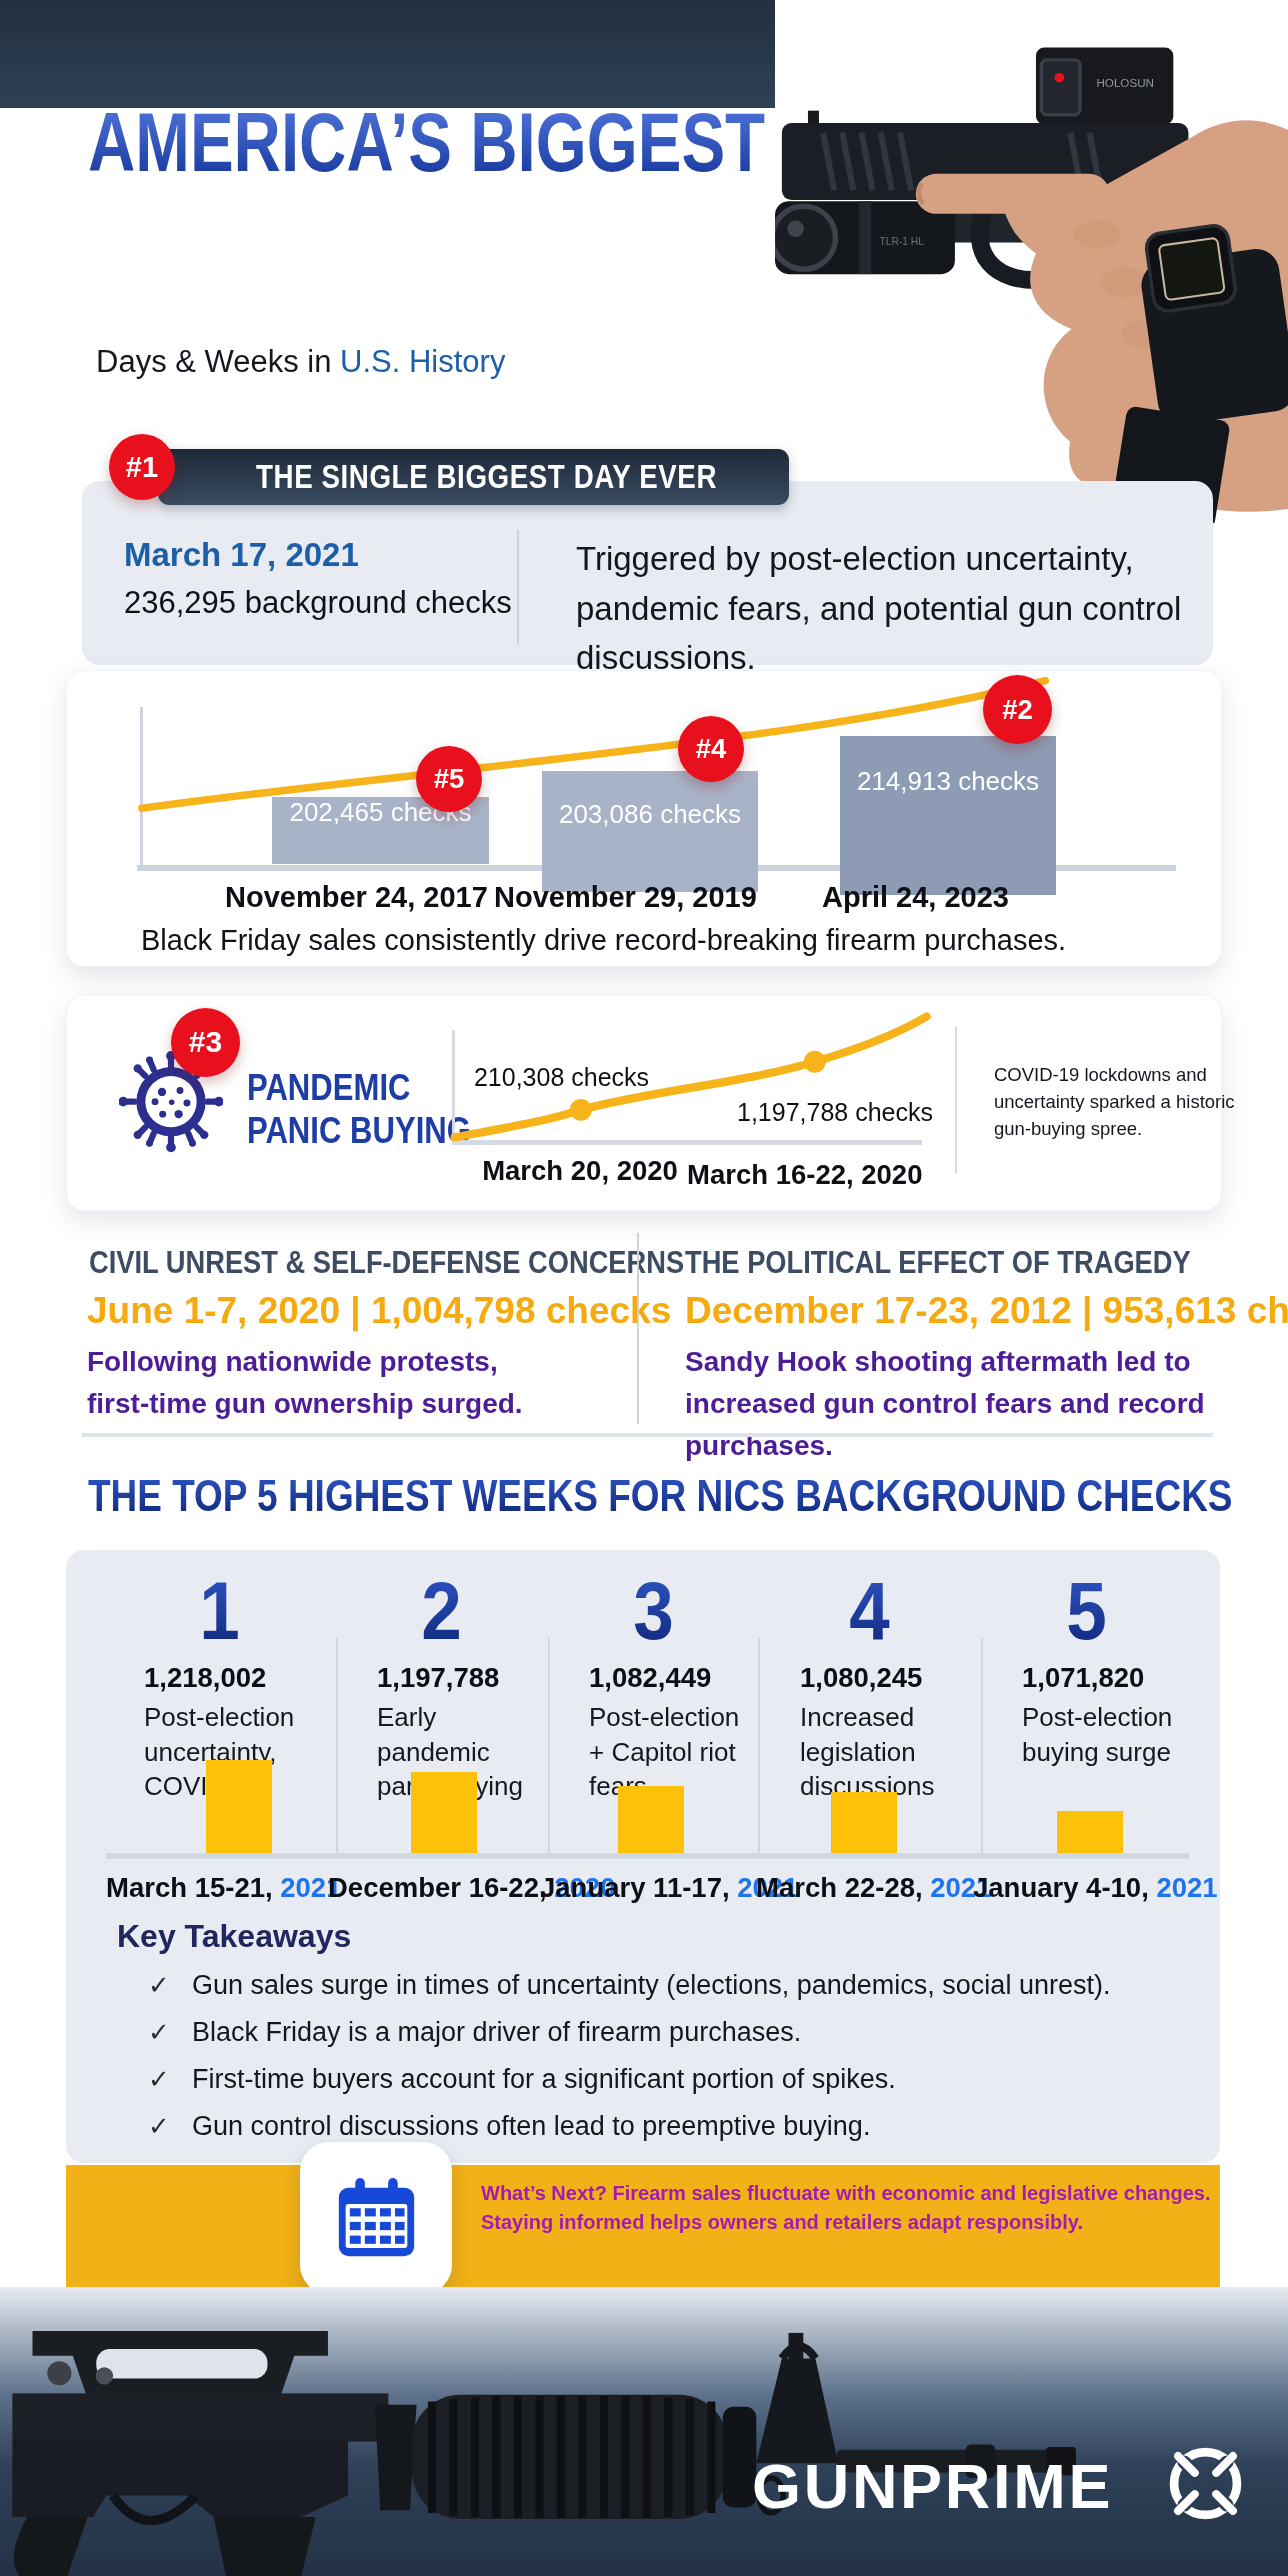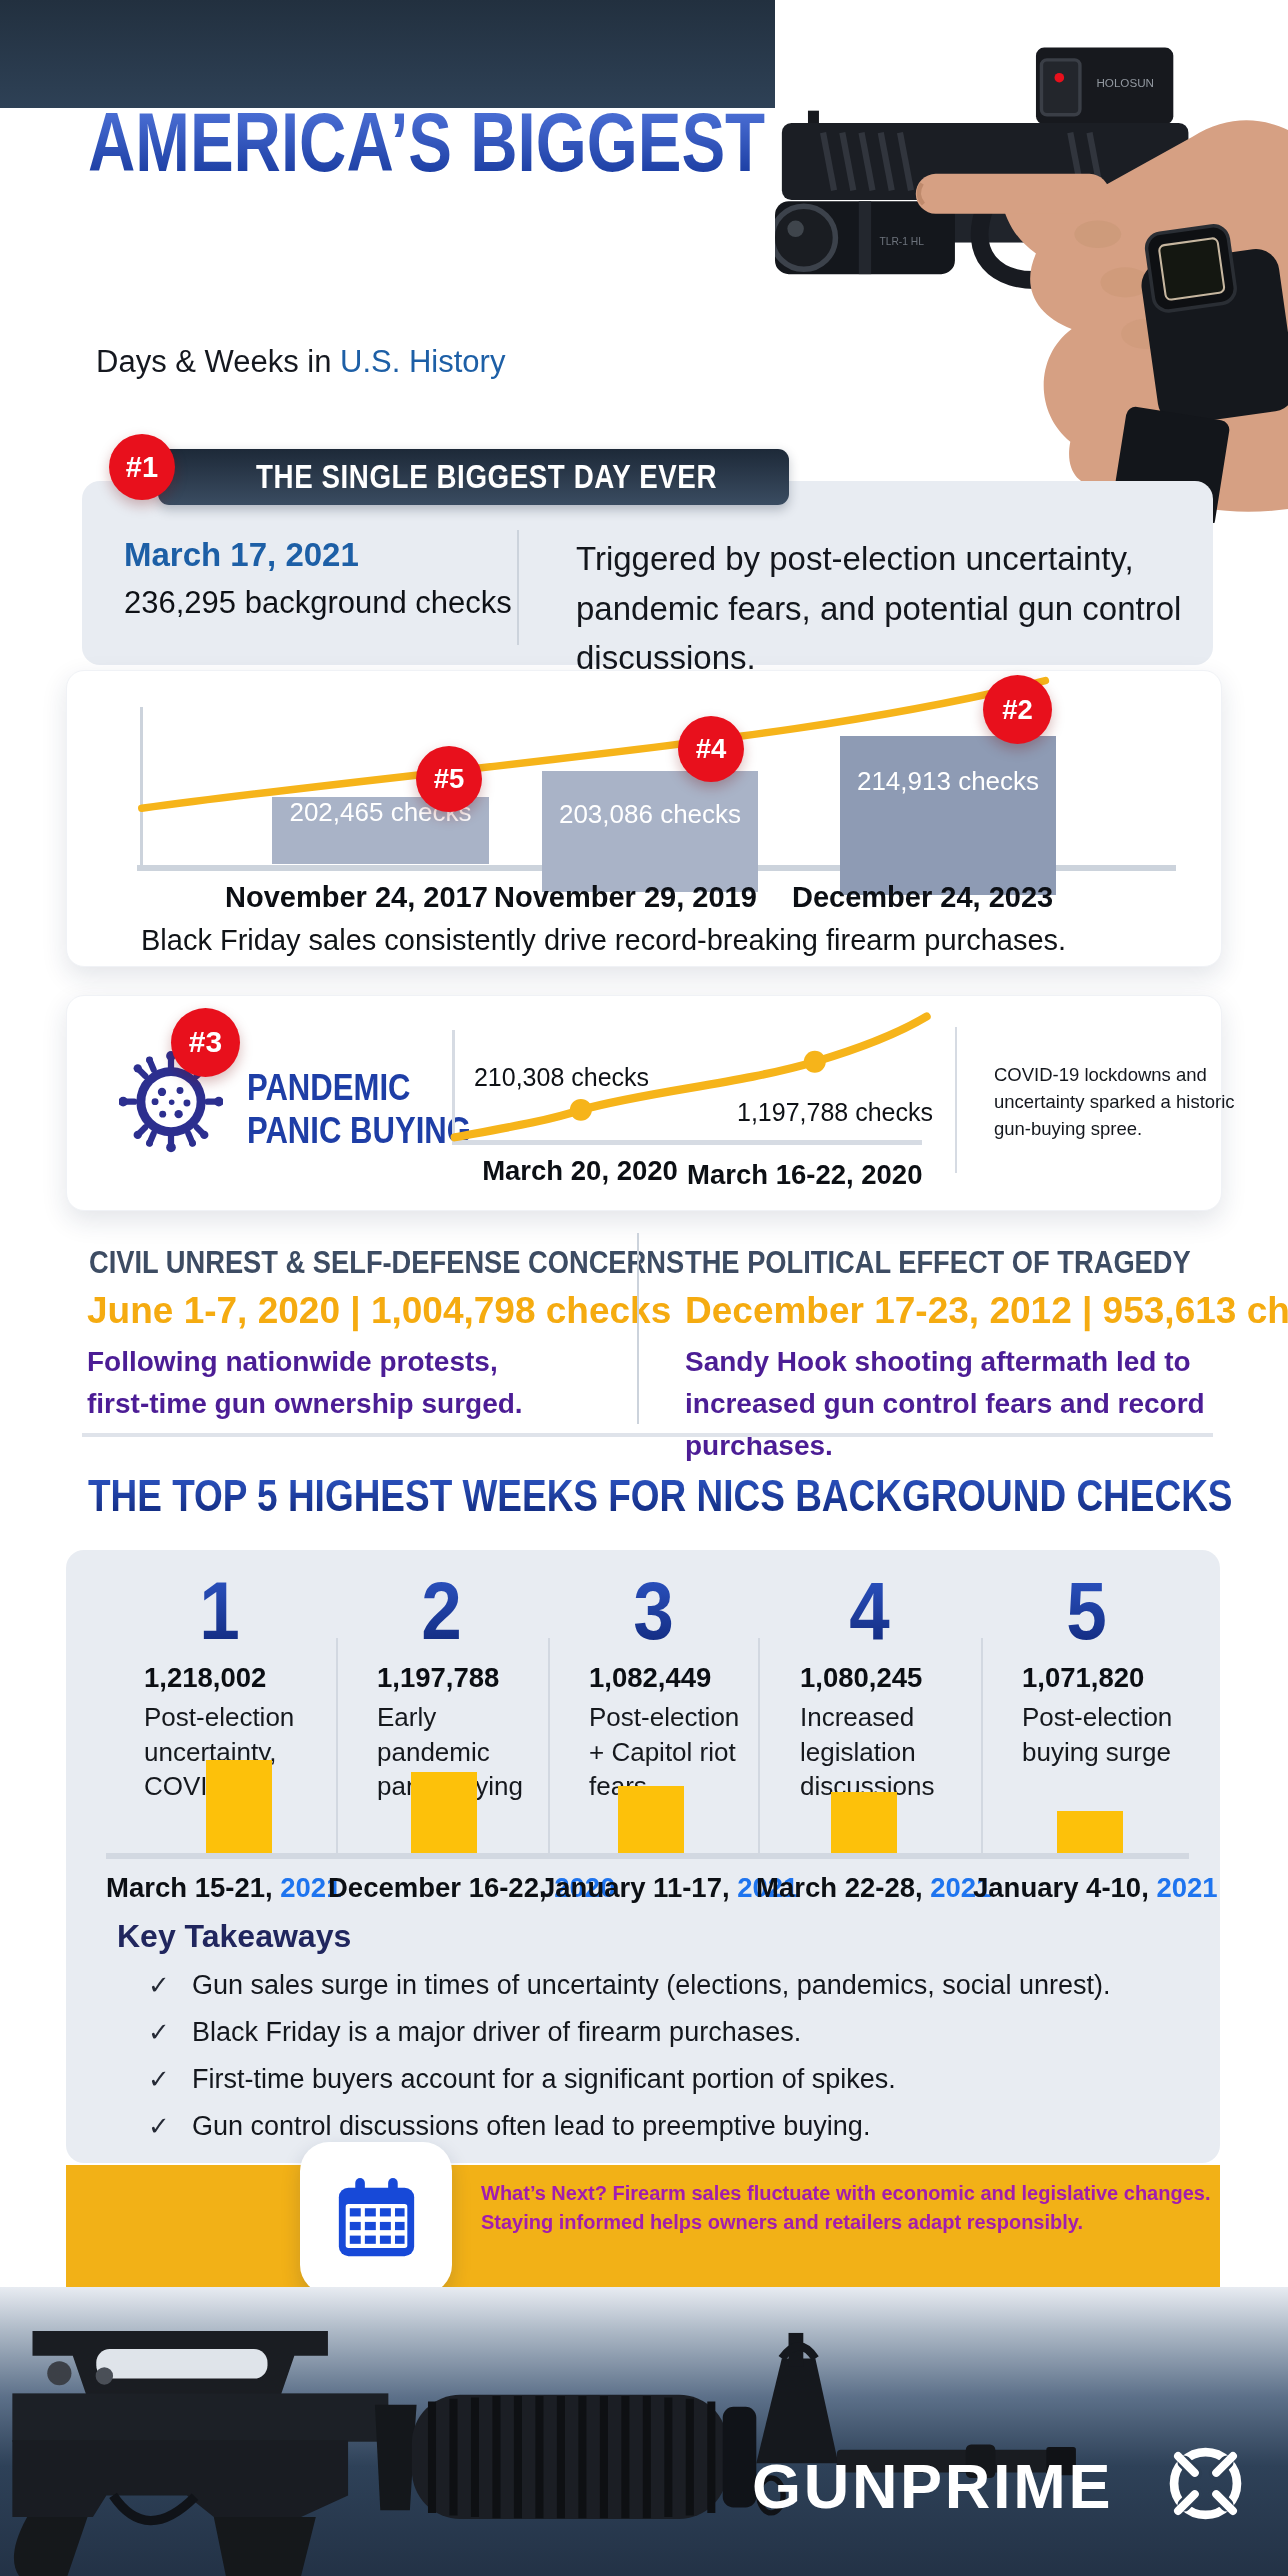--- a/index.html
+++ b/index.html
@@ -129,21 +129,21 @@
       </div>
     <div class="badge" style="left:611px;top:45px;width:66px;height:66px;font-size:27.5px;">
       <span>#4</span>
       </div>
     <div class="badge" style="left:916px;top:4.1px;width:69px;height:69px;font-size:27.5px;">
       <span>#2</span>
       </div>
 
     <div class="bfdate" style="left:158px;top:210px;">November 24, 2017</div>
     <div class="bfdate" style="left:427px;top:210px;">November 29, 2019</div>
-    <div class="bfdate" style="left:725px;top:210px;">December 24, 2023</div>
+    <div class="bfdate" style="left:725px;top:210px;">April 24, 2023</div>
 
     <div class="abs" style="left:74px;top:253px;font-size:29px;color:#101317;">Black Friday sales consistently drive record-breaking firearm purchases.</div>
   </div>
 
   <div class="card" style="left:66px;top:995px;width:1154px;height:214px;">
     <svg class="abs" style="left:52px;top:55px;" width="104" height="102" viewBox="0 0 150 145">
       <g stroke="#2c2f8f" stroke-width="9" stroke-linecap="round">
         <line x1="75" y1="22" x2="75" y2="6"></line>
           <line x1="75" y1="122" x2="75" y2="138"></line>
         <line x1="22" y1="72" x2="6" y2="72"></line>

